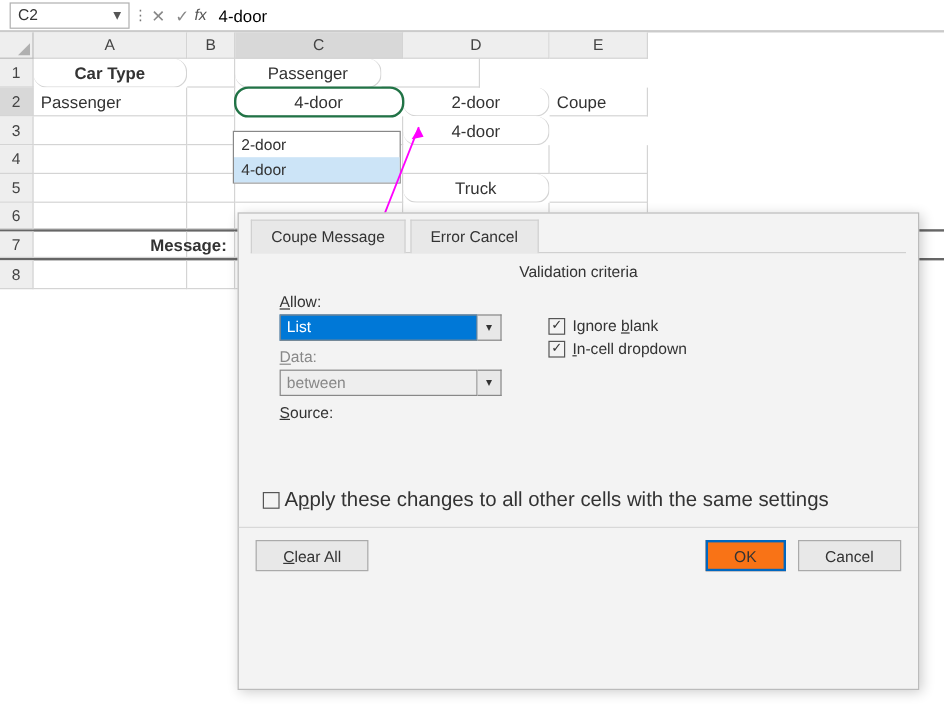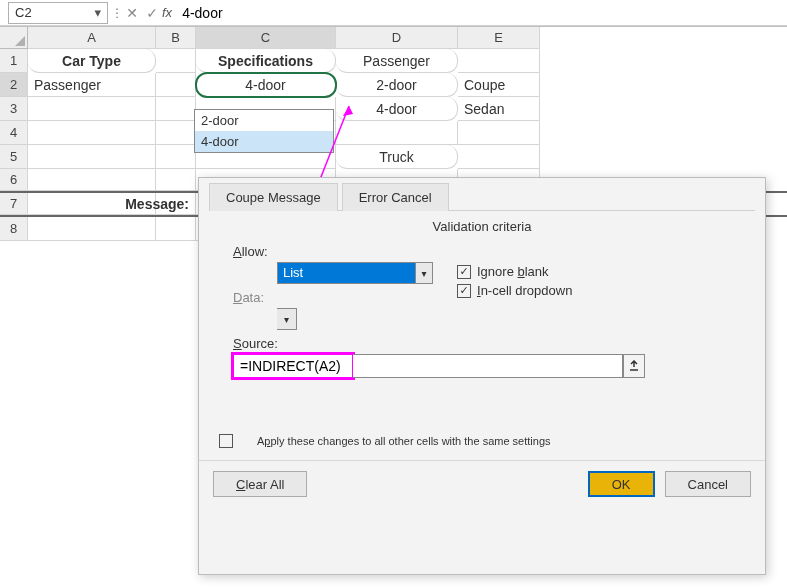--- a/index.html
+++ b/index.html
@@ -46,36 +46,36 @@
   .dlg-title { display: flex; align-items: center; justify-content: space-between; height: 30px; padding: 0 12px; font-size: 14px; }
   .dlg-title .ctrls { display:flex; gap: 18px; color:#555; font-size: 14px;}
   .tabs { display: flex; border-bottom: 1px solid #d0d0d0; margin: 4px 10px 0 10px; }
   .tab { padding: 6px 16px; font-size: 13px; background: #e8e8e8; border: 1px solid #d0d0d0; border-bottom: none; margin-right: 4px; position: relative; top: 1px; }
   .tab.active { background: #f3f3f3; border-bottom: 1px solid #f3f3f3; }
   .panel { padding: 8px 20px 12px 20px; }
   .legend { font-size: 13px; margin-bottom: 4px; text-align: center; }
   .formrow { display: flex; align-items: flex-start; gap: 24px; }
   .col-left { width: 200px; }
   .label { font-size: 13px; margin: 6px 0 3px 0; }
-  .combo { display: flex; margin-left: 44px; }
+  .combo { display: flex; }
   .combo-input { width: 165px; height: 22px; border: 1px solid #888; font-size: 13px; padding: 2px 5px; }
   .combo-btn { width: 20px; height: 22px; border: 1px solid #888; border-left: none; background: #e8e8e8; display: flex; align-items: center; justify-content: center; font-size: 10px; }
   .combo-input.selblue { background: #0078d7; color: #fff; }
   .combo-input.disabled { background: #eee; color: #888; }
   .checkbox { display: flex; align-items: center; gap: 6px; font-size: 13px; margin: 4px 0; }
   .checkbox .mark { width: 14px; height: 14px; border: 1px solid #555; display: inline-flex; align-items: center; justify-content: center; font-size: 11px; line-height: 1; }
   .source-wrap { margin-top: 6px; }
   .source-row { display: flex; align-items: center; }
   .source-input { width: 390px; height: 24px; border: 1px solid #888; padding: 2px 6px; font-size: 14px; }
   .src-box { outline: 3px solid magenta; outline-offset: -1px; display: inline-block; }
   .range-btn { width: 22px; height: 24px; border: 1px solid #888; display: inline-flex; align-items: center; justify-content: center; margin-left: 0; }
-  .apply-row { display:flex; align-items:center; gap:24px; margin-top: 56px; font-size: 11px; }
+  .apply-row { display:flex; align-items:center; gap:4px; margin-top: 56px; font-size: 17px; }
   .dlg-foot { display: flex; align-items: center; padding: 10px 14px; border-top: 1px solid #d8d8d8; }
   .btn { height: 26px; padding: 0 22px; border: 1px solid #aaa; background: #e8e8e8; font-size: 13px; display:inline-flex; align-items:center; justify-content:center; }
-  .btn.primary { border: 2px solid #0067c0; background:#eab308; }
+  .btn.primary { border: 2px solid #0067c0; background:#f97316; }
   .spacer { flex: 1; }
 
   .thick { border-bottom: 2px solid #666; }
 
   .u { text-decoration: underline; }
 </style>
 </head>
 <body>
 
 <div class="topbar">
@@ -98,21 +98,20 @@
     <div class="colhead" style="width:40px">B</div>
     <div class="colhead selcol" style="width:140px">C</div>
     <div class="colhead" style="width:122px">D</div>
     <div class="colhead" style="width:82px">E</div>
   </div>
 
   <div class="row">
     <div class="rowhead">1</div>
     <div class="cell bold center" style="width:128px">Car Type</div>
     <div class="cell" style="width:40px"></div>
-    <div class="cell bold center" style="width:140px">Specifications</div>
     <div class="cell center" style="width:122px">Passenger</div>
     <div class="cell" style="width:82px"></div>
   </div>
 
   <div class="row">
     <div class="rowhead selrow">2</div>
     <div class="cell" style="width:128px">Passenger</div>
     <div class="cell" style="width:40px"></div>
     <div class="cell center selected-cell" style="width:140px">
       <span>4-door</span>
@@ -121,21 +120,20 @@
     <div class="cell center" style="width:122px">2-door</div>
     <div class="cell" style="width:82px">Coupe</div>
   </div>
 
   <div class="row">
     <div class="rowhead">3</div>
     <div class="cell" style="width:128px"></div>
     <div class="cell" style="width:40px"></div>
     <div class="cell" style="width:140px"></div>
     <div class="cell center" style="width:122px">4-door</div>
-    <div class="cell" style="width:82px">Sedan</div>
   </div>
 
   <div class="row">
     <div class="rowhead">4</div>
     <div class="cell" style="width:128px"></div>
     <div class="cell" style="width:40px"></div>
     <div class="cell" style="width:140px"></div>
     <div class="cell" style="width:122px"></div>
     <div class="cell" style="width:82px"></div>
   </div>
@@ -199,49 +197,39 @@
 
     <div class="formrow" style="padding-left:14px;">
       <div class="col-left">
         <div class="label"><span class="u">A</span>llow:</div>
         <div class="combo">
           <div class="combo-input selblue">List</div>
           <div class="combo-btn">▾</div>
         </div>
         <div class="label" style="color:#888"><span class="u">D</span>ata:</div>
         <div class="combo">
+          <div class="combo-input disabled">between</div>
           <div class="combo-btn">▾</div>
         </div>
       </div>
       <div>
         <div style="height:22px"></div>
         <label class="checkbox">
           <span class="mark">✓</span>
           <span>Ignore <span class="u">b</span>lank</span>
         </label>
         <label class="checkbox">
           <span class="mark">✓</span>
           <span><span class="u">I</span>n-cell dropdown</span>
         </label>
       </div>
     </div>
 
     <div class="source-wrap" style="padding-left:14px;">
       <div class="label"><span class="u">S</span>ource:</div>
-      <div class="source-row">
-        <span class="src-box">
-          <input class="source-input" style="width: 120px; border: 1px solid rgb(136, 136, 136);" value="=INDIRECT(A2)">
-        </span>
-          <input class="source-input" style="width: 270px; border-top: 1px solid rgb(136, 136, 136); border-right: 1px solid rgb(136, 136, 136); border-bottom: 1px solid rgb(136, 136, 136); border-image: initial; border-left: none;">
-          <div class="range-btn">
-          <svg width="12" height="12">
-              <path d="M6 1 L6 7 M3 4 L6 1 L9 4 M2 10 L10 10" stroke="#333" stroke-width="1.5" fill="none"></path>
-            </svg>
-        </div>
-      </div>
     </div>
 
     <div class="apply-row">
       <span class="mark" style="width:14px;height:14px;border:1px solid #555;display:inline-block;"></span>
       <span>A<span class="u">p</span>ply these changes to all other cells with the same settings</span>
     </div>
   </div>
 
   <div class="dlg-foot">
     <div class="btn"><span class="u">C</span>lear All</div>

